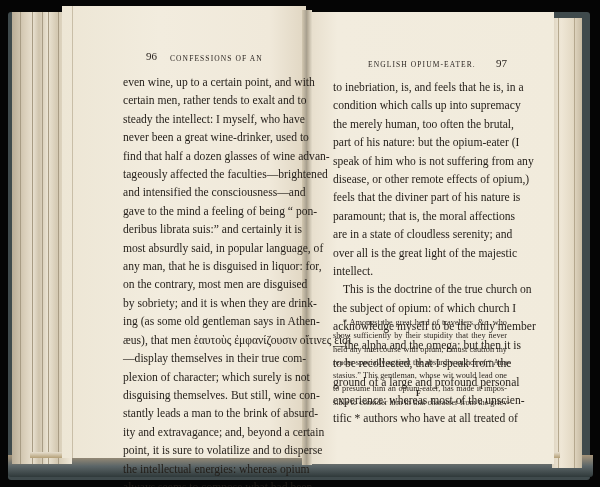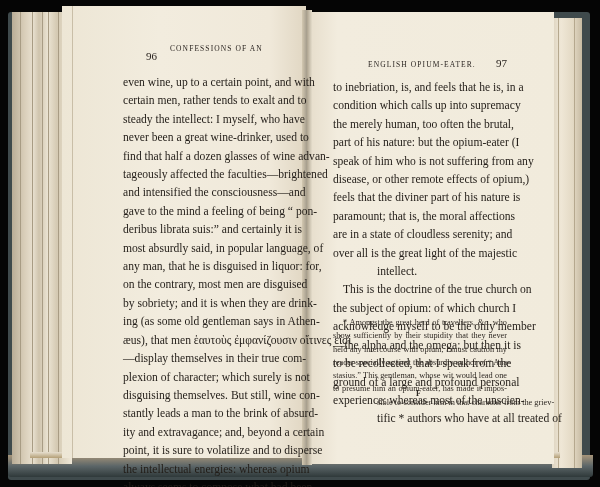--- a/index.html
+++ b/index.html
@@ -13,21 +13,21 @@
   .gutter{position:absolute;left:302px;top:10px;width:10px;height:455px;background:linear-gradient(90deg,#d3c8b1,#a8a08f 45%,#6f746f 50%,#b3a995 55%,#e4dccb);}
   .page-right{position:absolute;left:308px;top:12px;width:246px;height:452px;background:linear-gradient(90deg,#e6ddcb 0%,#f2ecde 12%,#f1ebdc 100%);}
   .stack-right{position:absolute;left:552px;top:18px;width:30px;height:450px;background:linear-gradient(90deg,#ddd3bf,#efe7d6 30%,#e3d9c4 70%,#c7bba3);}
   .stack-right .edge{position:absolute;top:0;bottom:0;width:1px;background:#b5a88e;}
   .bottom-edge{position:absolute;left:30px;top:452px;width:530px;height:6px;background:linear-gradient(#e7dfcf,#b49f76);}
 
   .runhead{position:absolute;font-size:7.5px;letter-spacing:1.1px;color:#2a2420;}
   .pagenum{position:absolute;font-size:11px;color:#2a2420;}
   .text{position:absolute;font-size:11.6px;line-height:18.4px;color:#221d18;}
   .line{display:block;white-space:nowrap;text-align:justify;text-align-last:justify;}
-  .line.last{text-align-last:left;margin-left:44px;}
+  .line.last{text-align-last:left;}
   .line.indent{padding-left:10px;}
   .fn{position:absolute;font-size:8.3px;line-height:13.3px;color:#2e2823;}
   .sig{position:absolute;font-size:8px;color:#2e2823;font-weight:bold;}
 </style>
 </head>
 <body>
 
 <div class="cover"></div>
 <div class="cover-bottom"></div>
 <div class="stack-left">
@@ -42,21 +42,21 @@
   <div class="edge" style="left:22px"></div>
 </div>
 <div class="bottom-edge"></div>
 
 <div class="page-left"></div>
 <div class="page-left-edge"></div>
 <div class="page-right"></div>
 <div class="gutter"></div>
 
 <div class="pagenum" style="left:122px;top:50px;margin-left:24px;">96</div>
-<div class="runhead" style="left:170px;top:44px;">CONFESSIONS OF AN</div>
+<div class="runhead" style="left:170px;top:54px;">CONFESSIONS OF AN</div>
 
 <div class="text" id="left-text" style="left:123px;top:74px;width:169px;">
     <span class="line">even wine, up to a certain point, and with</span>
     <span class="line">certain men, rather tends to exalt and to</span>
     <span class="line">steady the intellect: I myself, who have</span>
     <span class="line">never been a great wine-drinker, used to</span>
     <span class="line">find that half a dozen glasses of wine advan-</span>
     <span class="line">tageously affected the faculties—brightened</span>
     <span class="line">and intensified the consciousness—and</span>
     <span class="line">gave to the mind a feeling of being “ pon-</span>

